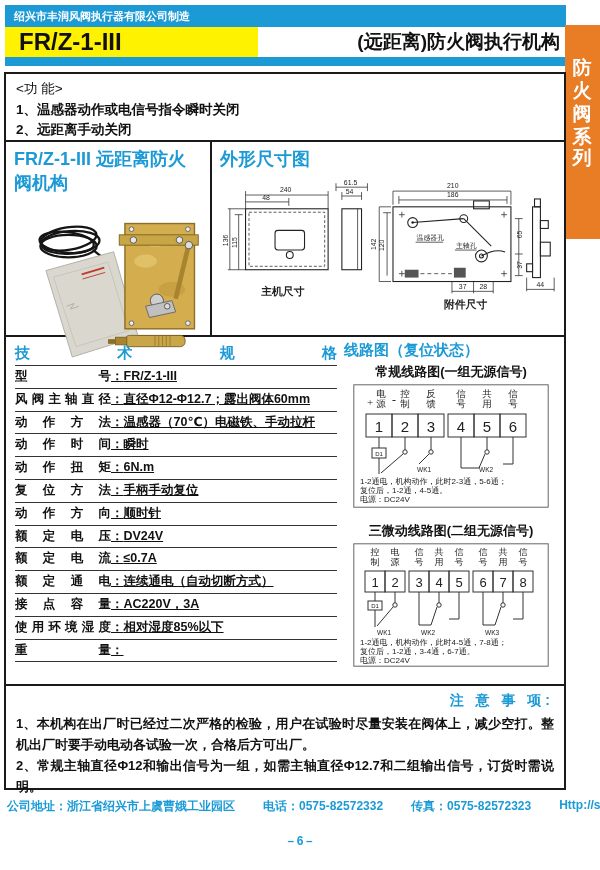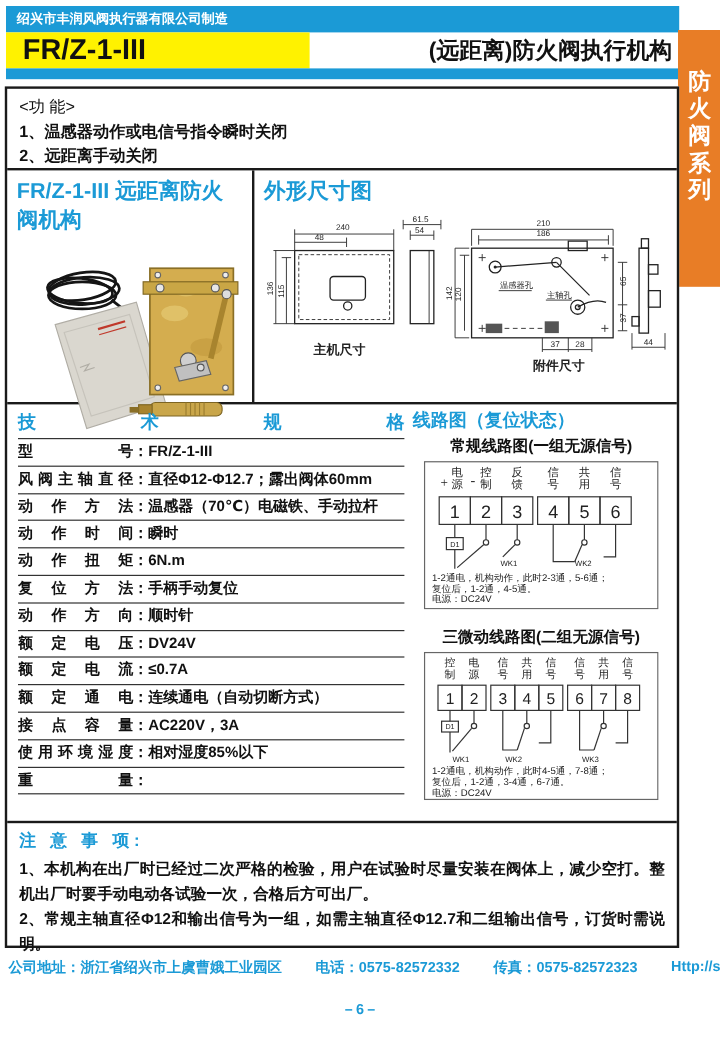--- a/index.html
+++ b/index.html
@@ -31,30 +31,30 @@
   .photo-col{position:absolute;left:0;top:0;width:206px;height:100%;border-right:2px solid #1a1a1a;
              box-sizing:border-box;padding:5px 8px;}
   .dims-col{position:absolute;left:206px;top:0;right:0;height:100%;padding:5px 8px;box-sizing:border-box;}
   .sec-title{color:#1b9ad6;font-size:18px;font-weight:bold;}
 
   .specs-row{position:absolute;left:0;top:263px;width:100%;height:347px;box-sizing:border-box;}
   .spec-table{position:absolute;left:9px;top:4px;width:322px;}
   .spec-header{color:#1b9ad6;font-size:15px;font-weight:bold;height:24px;line-height:24px;
                border-bottom:1px solid #333;text-align:justify;text-align-last:justify;text-justify:inter-character;}
   .spec-row{height:21.8px;line-height:21.8px;border-bottom:1px solid #333;font-size:12.5px;font-weight:bold;
-            white-space:nowrap;overflow:hidden;}
+            white-space:nowrap;overflow:hidden;text-decoration:underline;}
   .spec-label{display:inline-block;width:96px;text-align:justify;text-align-last:justify;text-justify:inter-character;}
   .wiring-col{position:absolute;left:336px;top:2px;right:4px;}
   .wiring-title{color:#1b9ad6;font-size:15px;font-weight:bold;margin:2px 0 2px 2px;}
   .diag-title{font-size:13px;font-weight:bold;text-align:center;margin-top:3px;}
   .diag{display:block;margin:3px auto 0;}
 
   .notes-sec{position:absolute;left:0;top:610px;width:100%;box-sizing:border-box;border-top:2px solid #1a1a1a;
              padding:4px 10px;}
-  .notes-title{color:#1b9ad6;font-size:14px;font-weight:bold;letter-spacing:4px;margin:2px 0 3px;}
+  .notes-title{color:#1b9ad6;font-size:14px;font-weight:bold;letter-spacing:4px;margin:2px 0 3px;text-align:right;}
   .note-item{font-size:13px;font-weight:bold;line-height:21px;text-align:justify;}
 
   .footer{position:absolute;left:7px;right:7px;top:798px;display:flex;justify-content:space-between;
           color:#1b9ad6;font-size:12px;font-weight:bold;white-space:nowrap;gap:28px;}
   .page-num{position:absolute;left:0;right:0;top:833px;text-align:center;color:#1b9ad6;font-size:12px;font-weight:bold;}
 
   svg text{font-family:"Liberation Sans","DejaVu Sans",sans-serif;fill:#222;}
   svg text.ser{font-family:"Liberation Serif","DejaVu Serif",serif;}
   .dim{font-size:7px;}
   .dln{stroke:#333;stroke-width:0.8;fill:none;}

